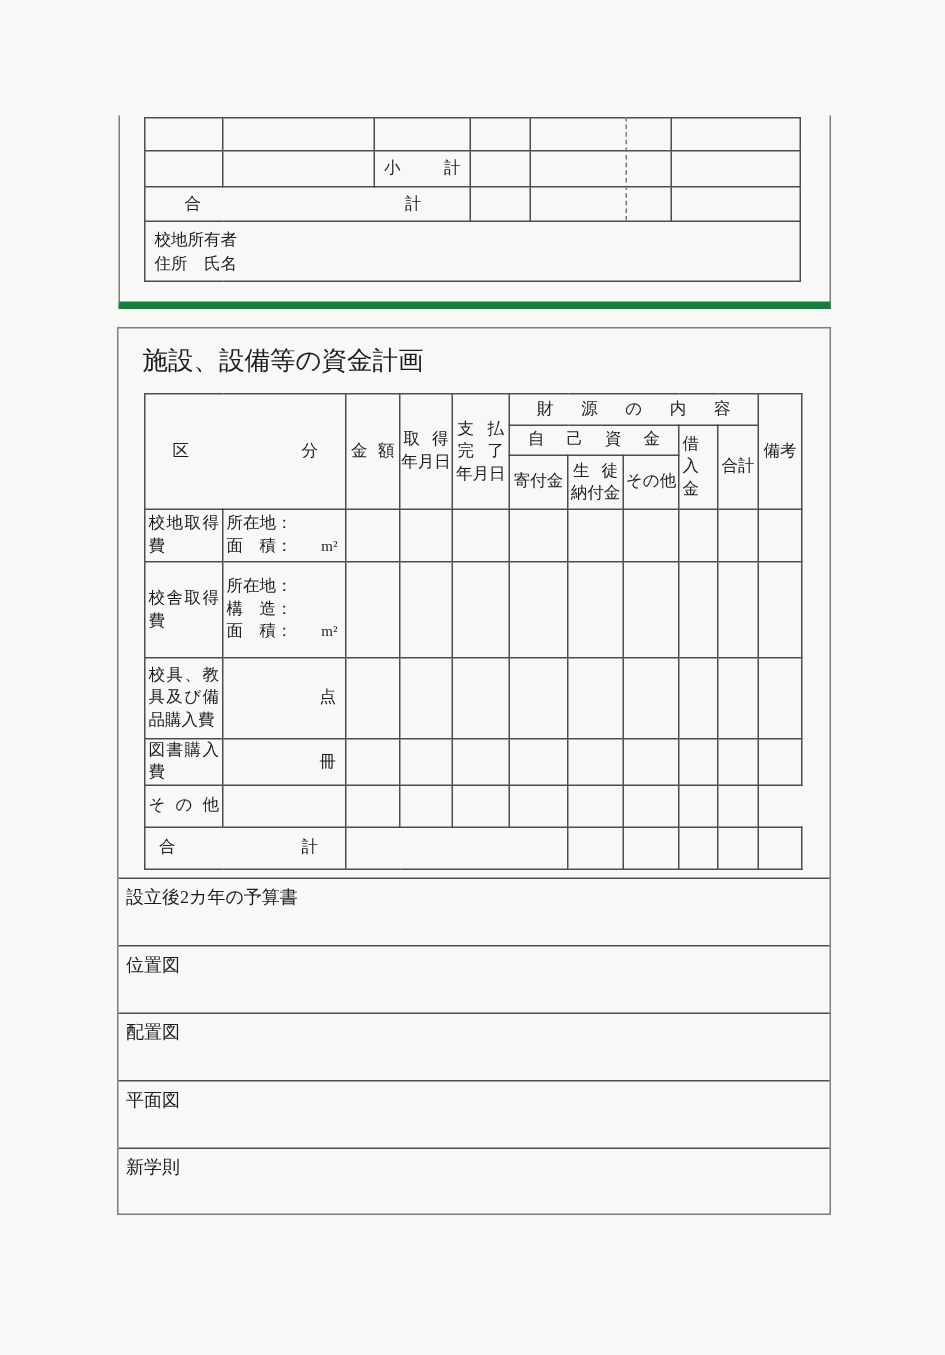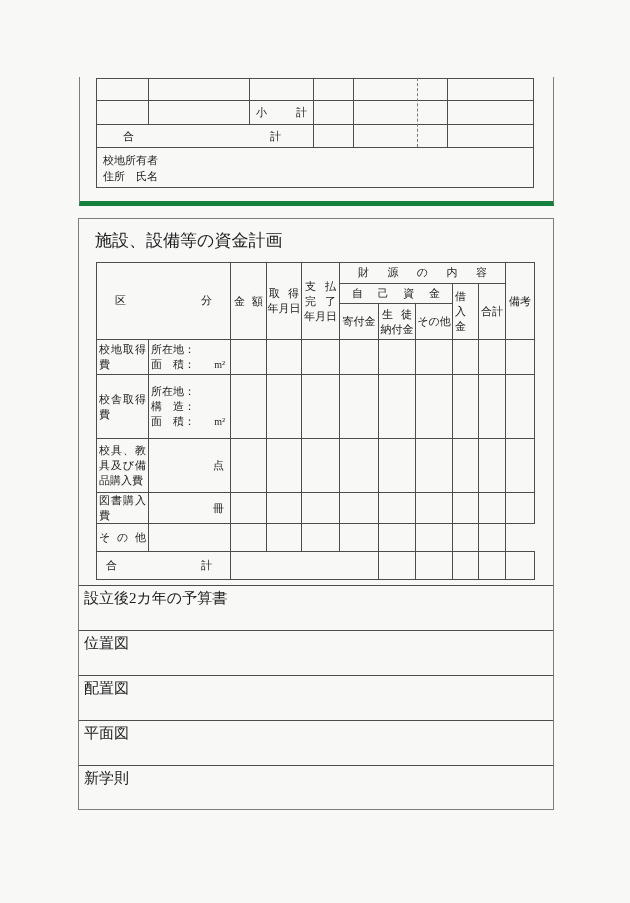--- a/index.html
+++ b/index.html
@@ -18,32 +18,32 @@
   
   .s2{position:absolute;left:78px;top:218px;width:474px;height:590px;
       border:1px solid #7d7d7d;}
   .title{position:absolute;left:16px;top:15px;font-size:17px;line-height:14px;}
   .t2{left:17px;top:43px;width:438px;}
   
   .jl{text-align:justify;text-align-last:justify;}
   .jn{text-align:justify;}
   .c{text-align:center;}
   .px2{padding:0 2px;}.px3{padding:0 3px;}.px6{padding:0 6px;}
-  .px12{padding:0 12px;}.px18{padding:0 18px;font-family:Liberation Mono, monospace;}
+  .px12{padding:0 12px;}.px18{padding:0 18px;}
   .pTot1{padding:0 32px 0 26px;}
   .pTot2{padding:0 18px 0 9px;}
   .owner{padding:2px 4px 2px 6px;vertical-align:middle;}
   .owner div{line-height:16px;}
   .det{padding:1px 5px 1px 2px;}
   .dl{display:flex;justify-content:space-between;line-height:15px;}
   .unit{font-size:10px;}
   .unit-cell{text-align:right;padding-right:6px;}
   
   .att{position:absolute;left:0;width:100%;border-top:1px solid #4d4d4d;box-sizing:border-box;}
-  .att span{display:block;padding:5px 0 0 5px;font-size:15px;line-height:14px;}
+  .att span{display:block;padding:5px 0 0 5px;font-size:12px;line-height:14px;}
 </style>
 </head>
 <body>
 
 <div class="page">
 
   <div class="s1">
     <table class="t1">
       <colgroup>
         <col style="width:52px">

